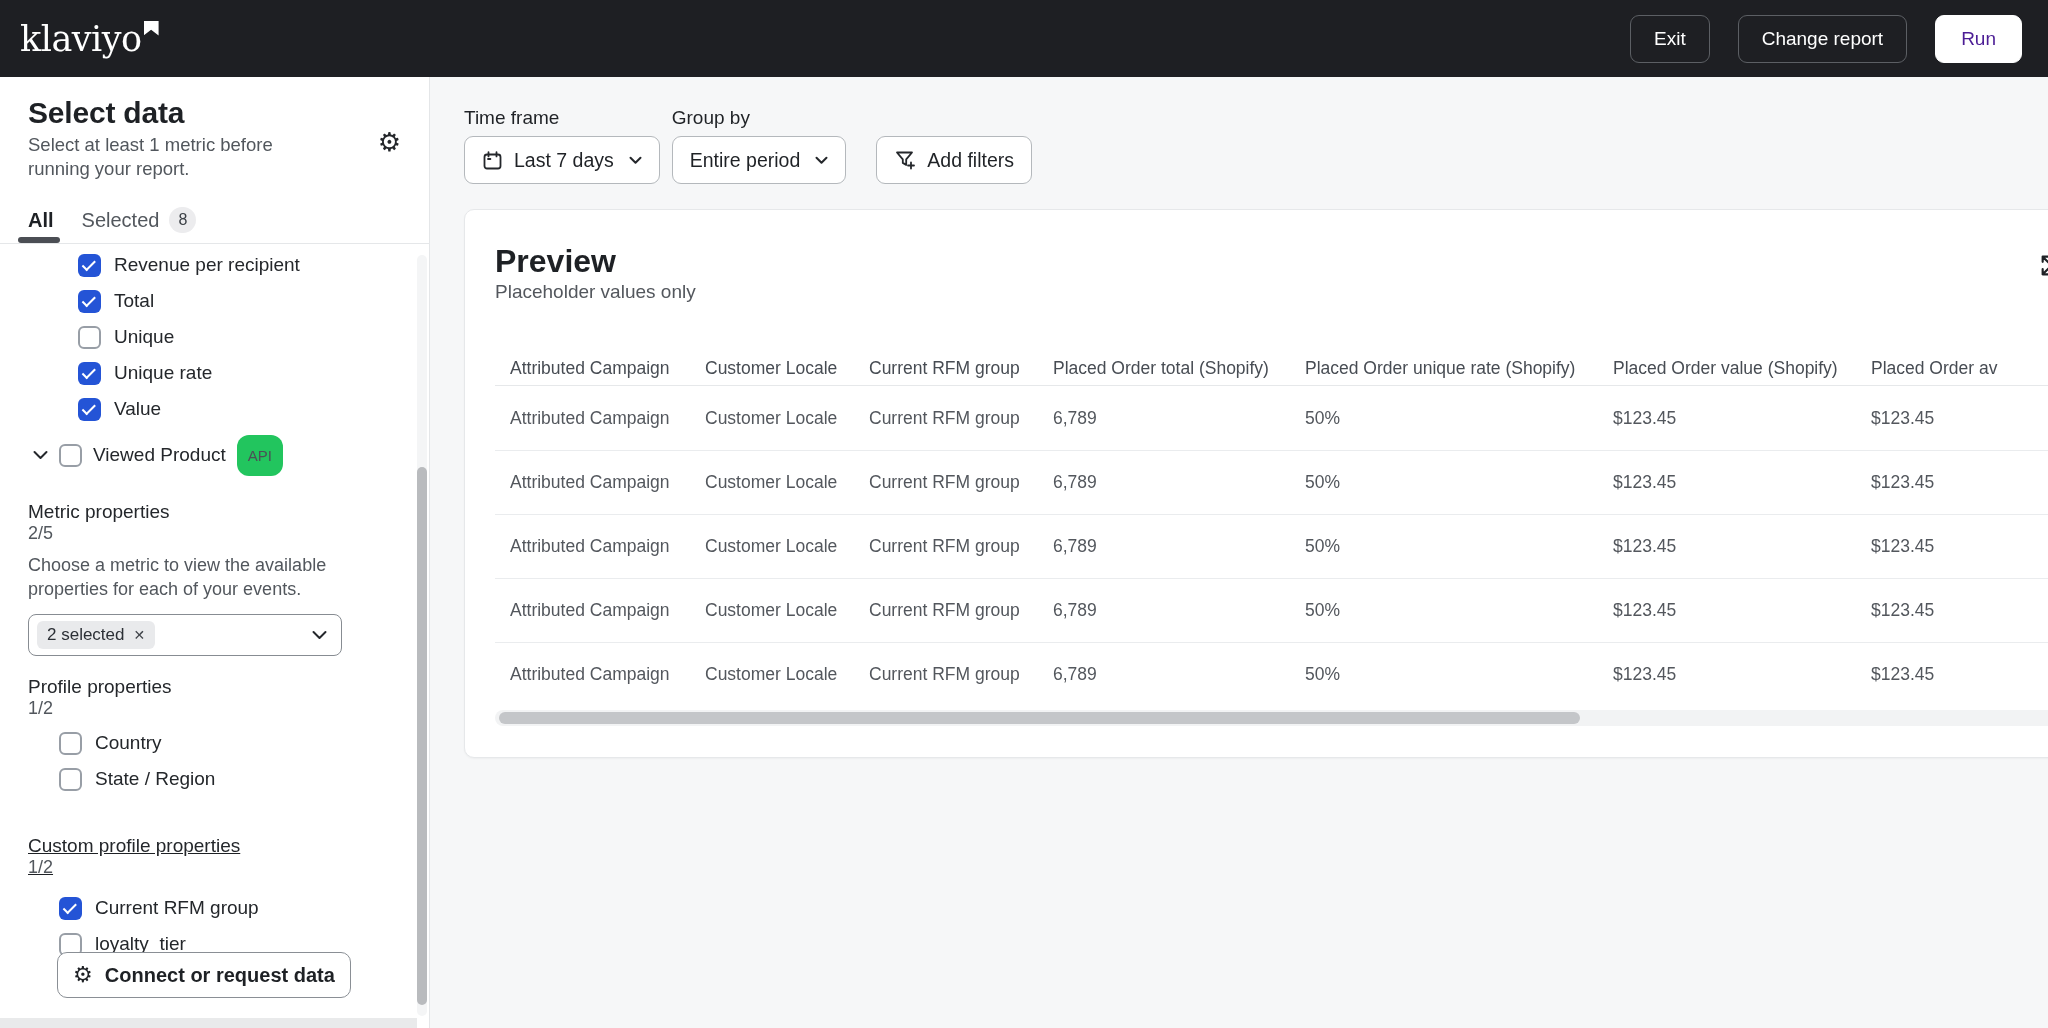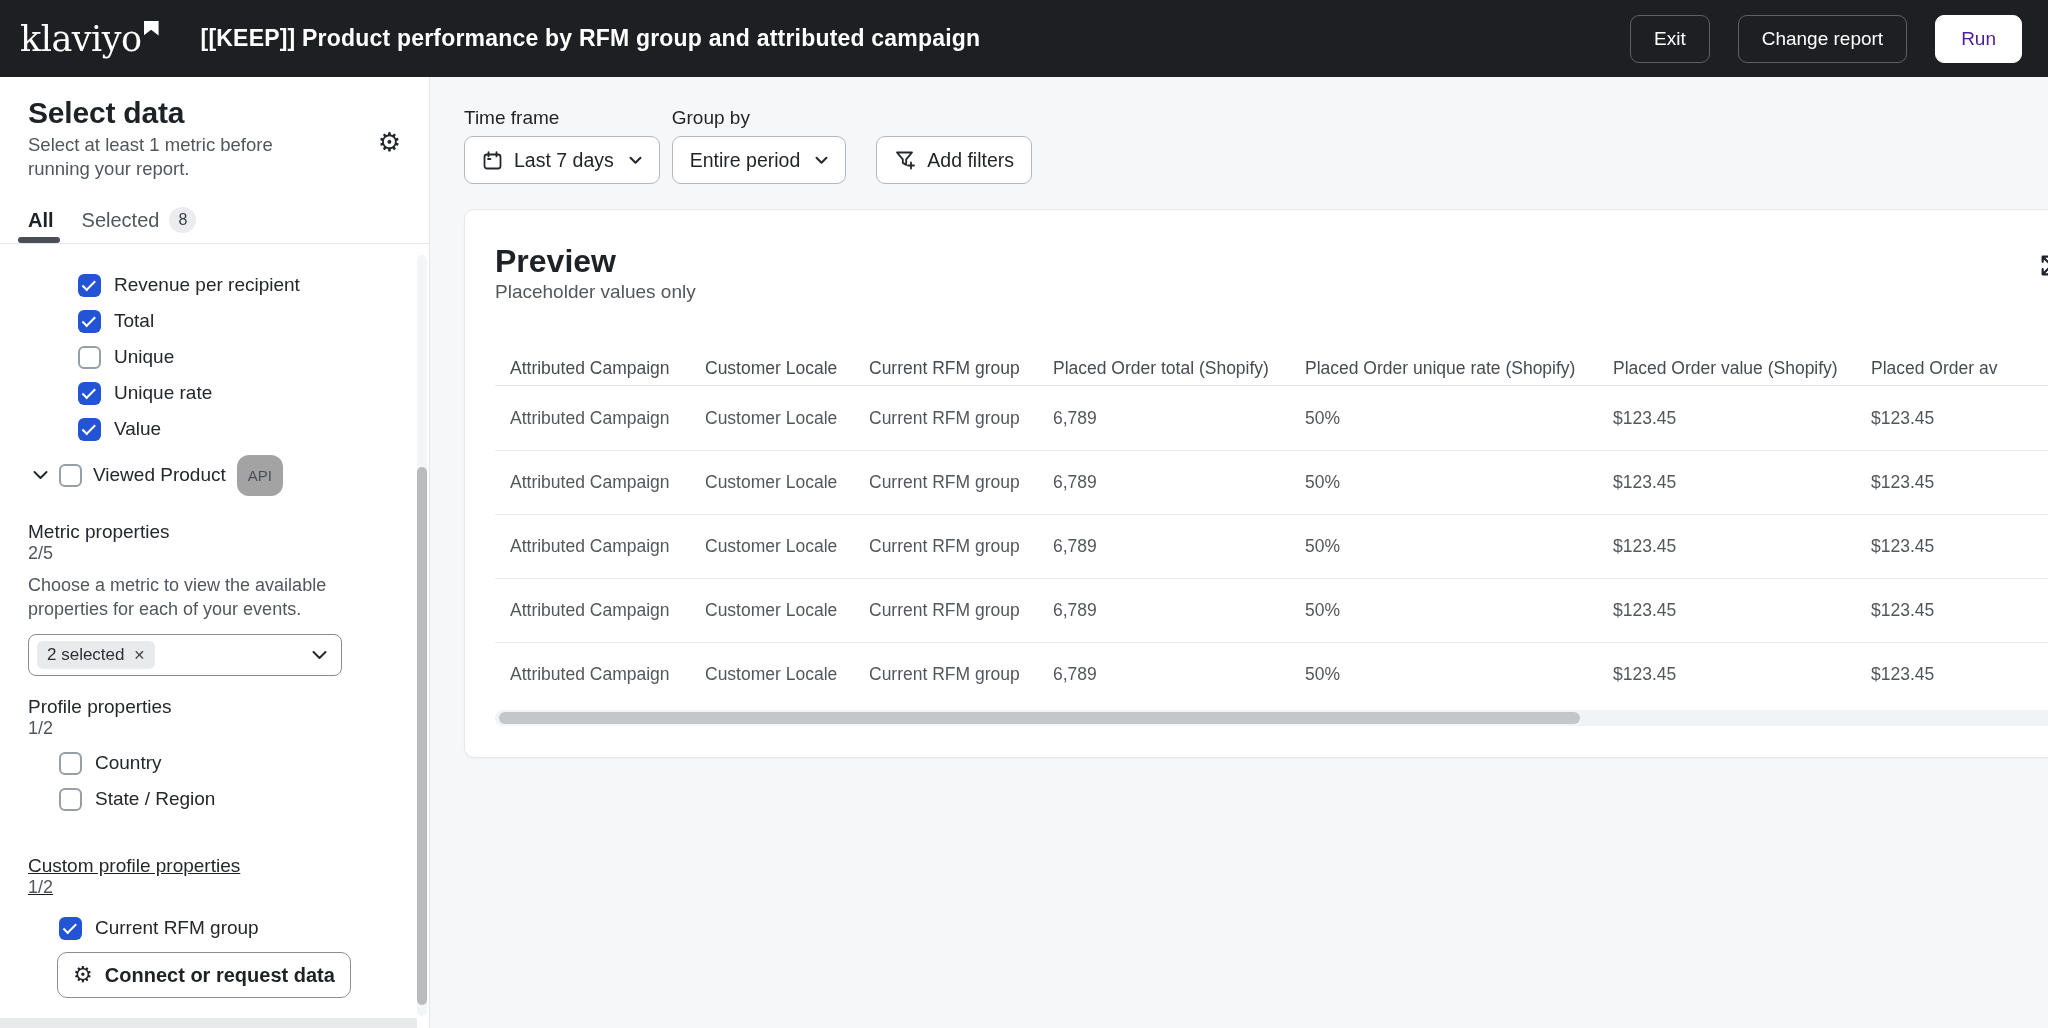--- a/index.html
+++ b/index.html
@@ -35,32 +35,32 @@
   .tab.inactive { color:#52575d; }
   .tab-badge { background:#ececee; color:#3c4147; font-size:16px; line-height:16px; border-radius:13px;
                padding:5px 9px; font-weight:400; }
   .tab-underline { position:absolute; left:-10px; bottom:0; width:42px; height:6px; border-radius:4px;
                    background:#4b4e54; }
   .sb-divider { height:1px; background:#e5e7e9; margin-left:-28px; width:430px; }
 
   .cb-row { display:flex; align-items:center; gap:13px; height:36px; cursor:pointer; }
   .indent2 { padding-left:50px; }
   .indent1 { padding-left:31px; }
-  .metric-list { margin-top:23px; }
+  .metric-list { margin-top:3px; }
   .checkbox { width:23px; height:23px; border-radius:6px; flex:none; display:flex; align-items:center;
               justify-content:center; }
   .checkbox.on { background:#2454d6; }
   .checkbox.on::after { content:""; width:11px; height:5px; border-left:2.6px solid #fff;
                         border-bottom:2.6px solid #fff; transform:rotate(-45deg) translate(0.5px,-1.5px); }
   .checkbox.off { background:#fff; border:2px solid #989ea6; }
   .cb-label { font-size:19px; color:#24272b; white-space:nowrap; }
 
   .viewed-row { display:flex; align-items:center; gap:11px; margin-top:8px; height:40px; padding-left:5px; cursor:pointer; }
   .chev-svg { flex:none; }
-  .api-badge { background:#a3a3a3; color:#4b5056; font-size:15px; border-radius:12px; padding:12px 11px; }
+  .api-badge { background:#22c55e; color:#4b5056; font-size:15px; border-radius:12px; padding:12px 11px; }
 
   .sec-head { width:350px; display:flex; justify-content:space-between; align-items:baseline;flex-direction:column; }
   .sec-label { font-size:19px; color:#24272b; }
   .sec-count { font-size:18px; color:#52575d; }
   .mt-metricprops { margin-top:26px; }
   .sec-desc { margin-top:9px; width:322px; font-size:18px; line-height:24px; color:#52575d; }
 
   .sb-dropdown { margin-top:13px; width:314px; height:42px; border:1px solid #878c92; border-radius:8px;
                  background:#fff; display:flex; align-items:center; padding:0 14px 0 8px; cursor:pointer; }
   .chip { background:#e9eaec; border-radius:6px; height:28px; display:flex; align-items:center; gap:9px;
@@ -114,21 +114,20 @@
   .h-thumb { position:absolute; left:4px; top:2px; width:1081px; height:12px; border-radius:6px; background:#c4c6c9; }
 </style>
 </head>
 <body>
 
 <div class="topbar">
   <div class="logo">
     <span class="logo-text">klaviyo</span>
     <span class="logo-flag"></span>
   </div>
-  <div class="topbar-title">[[KEEP]] Product performance by RFM group and attributed campaign</div>
   <div class="topbar-spacer"></div>
   <button class="tb-btn">Exit</button>
   <button class="tb-btn">Change report</button>
   <button class="tb-btn primary">Run</button>
 </div>
 
 <div class="main-row">
 
   <div class="sidebar">
     <div class="sb-title-row">

